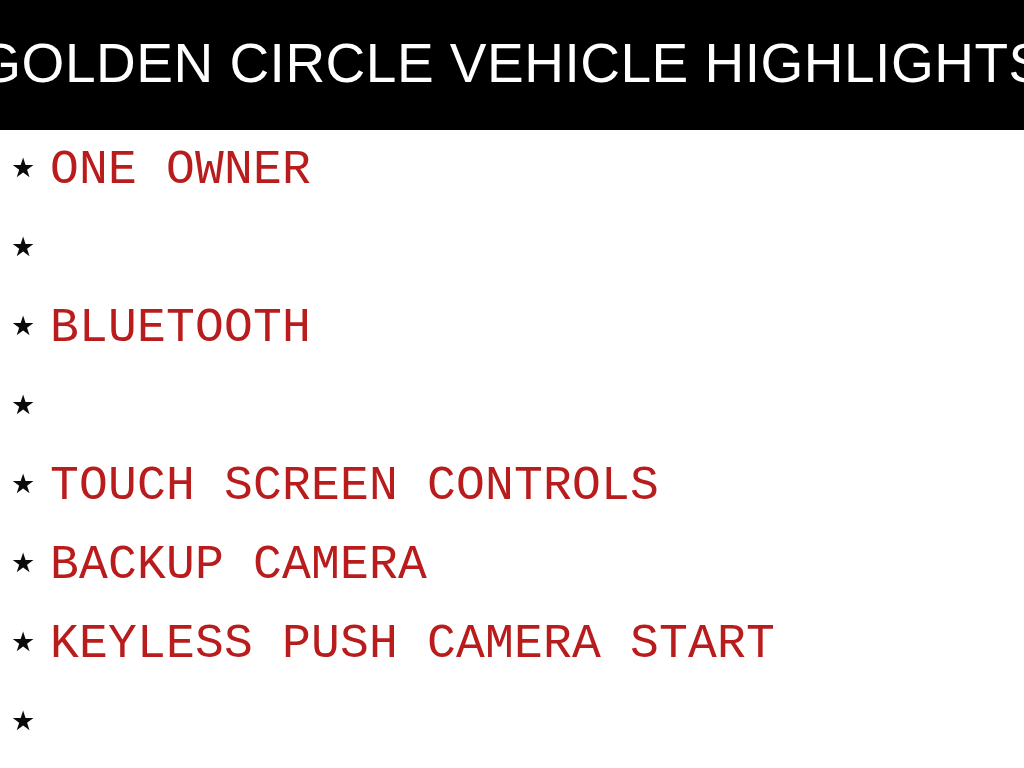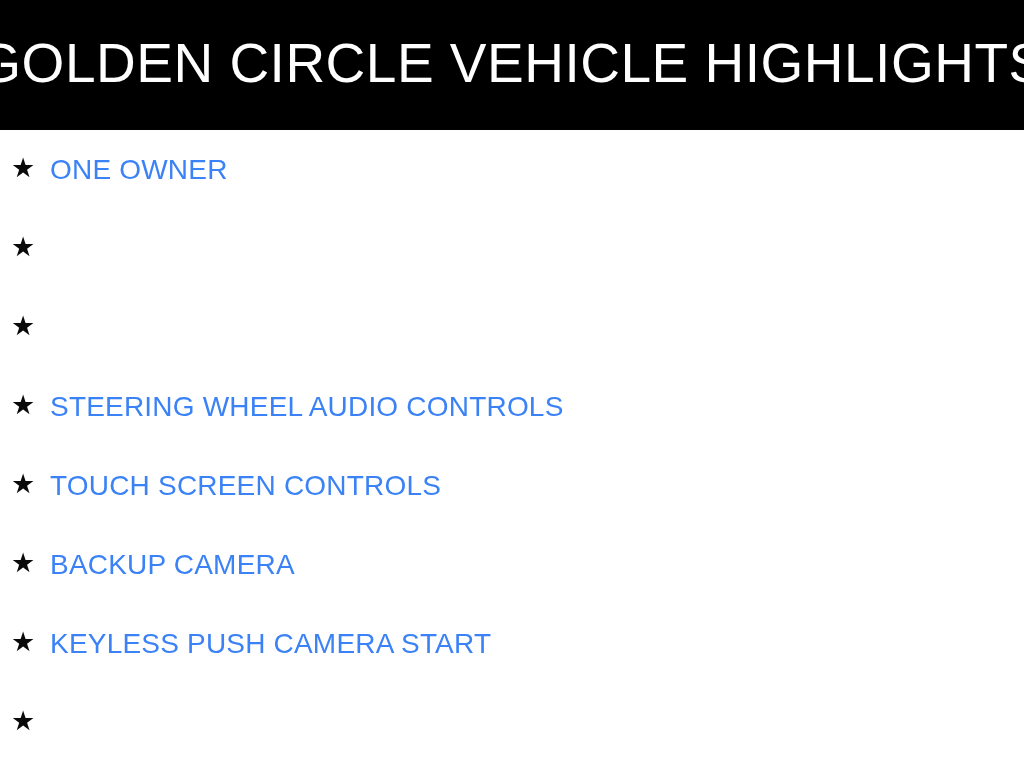--- a/index.html
+++ b/index.html
@@ -62,24 +62,24 @@
     width: 24px;
     font-size: 27px;
     line-height: 1;
     color: #0a0a0a;
     text-align: left;
     margin-right: 15px;
     position: relative;
     top: -1px;
   }
   .item-label {
-    font-family: Liberation Sans, sans-serif;
-    font-size: 28px;
+    font-family: Liberation Mono, monospace;
+    font-size: 48px;
     font-weight: 400;
-    color: #3b82f6;
+    color: #b91c1c;
     line-height: 1;
     letter-spacing: 0.2px;
     white-space: nowrap;
   }
 </style>
 </head>
 <body>
 
 <div class="page">
 
@@ -93,25 +93,25 @@
       <span class="star-bullet">★</span>
       <span class="item-label">ONE OWNER</span>
     </li>
 
     <li class="highlight-item">
       <span class="star-bullet">★</span>
     </li>
 
     <li class="highlight-item">
       <span class="star-bullet">★</span>
+      <span class="item-label">BLUETOOTH</span>
     </li>
 
     <li class="highlight-item">
       <span class="star-bullet">★</span>
-      <span class="item-label">STEERING WHEEL AUDIO CONTROLS</span>
     </li>
 
     <li class="highlight-item">
       <span class="star-bullet">★</span>
       <span class="item-label">TOUCH SCREEN CONTROLS</span>
     </li>
 
     <li class="highlight-item">
       <span class="star-bullet">★</span>
       <span class="item-label">BACKUP CAMERA</span>

